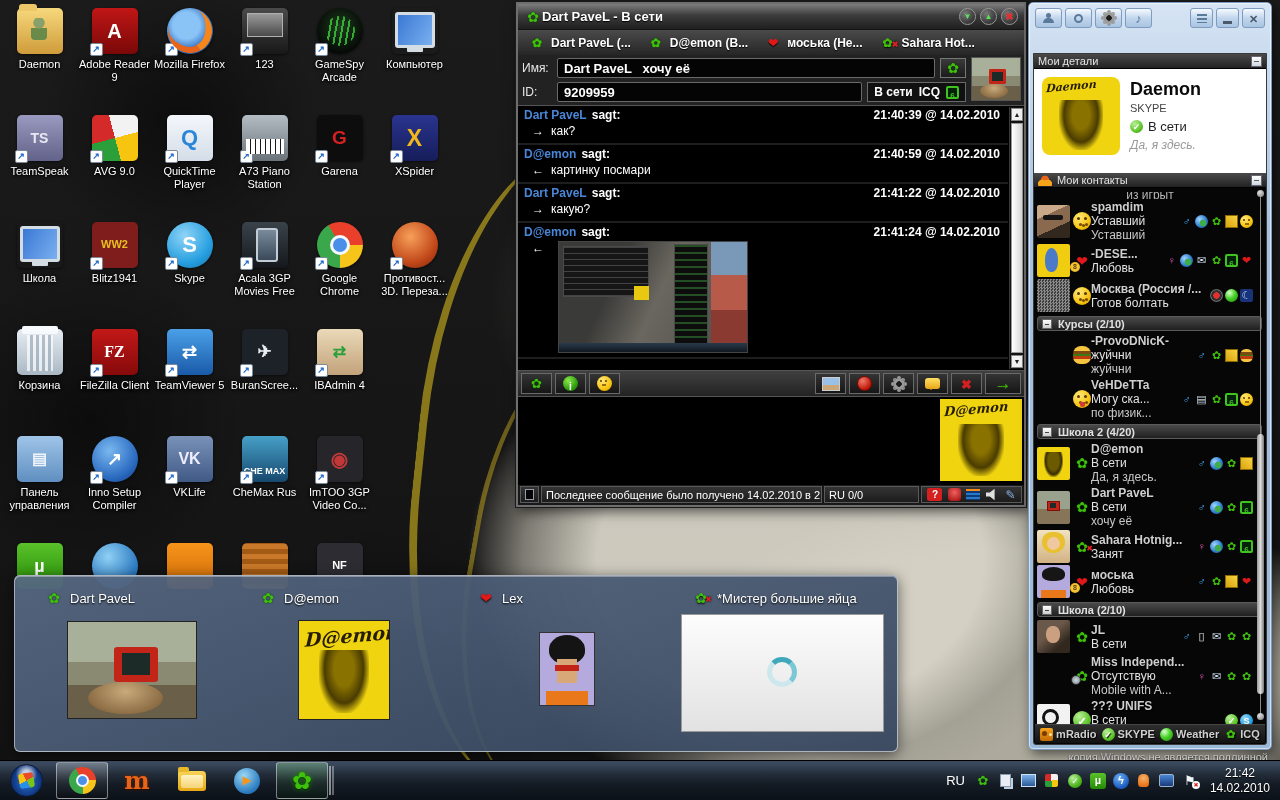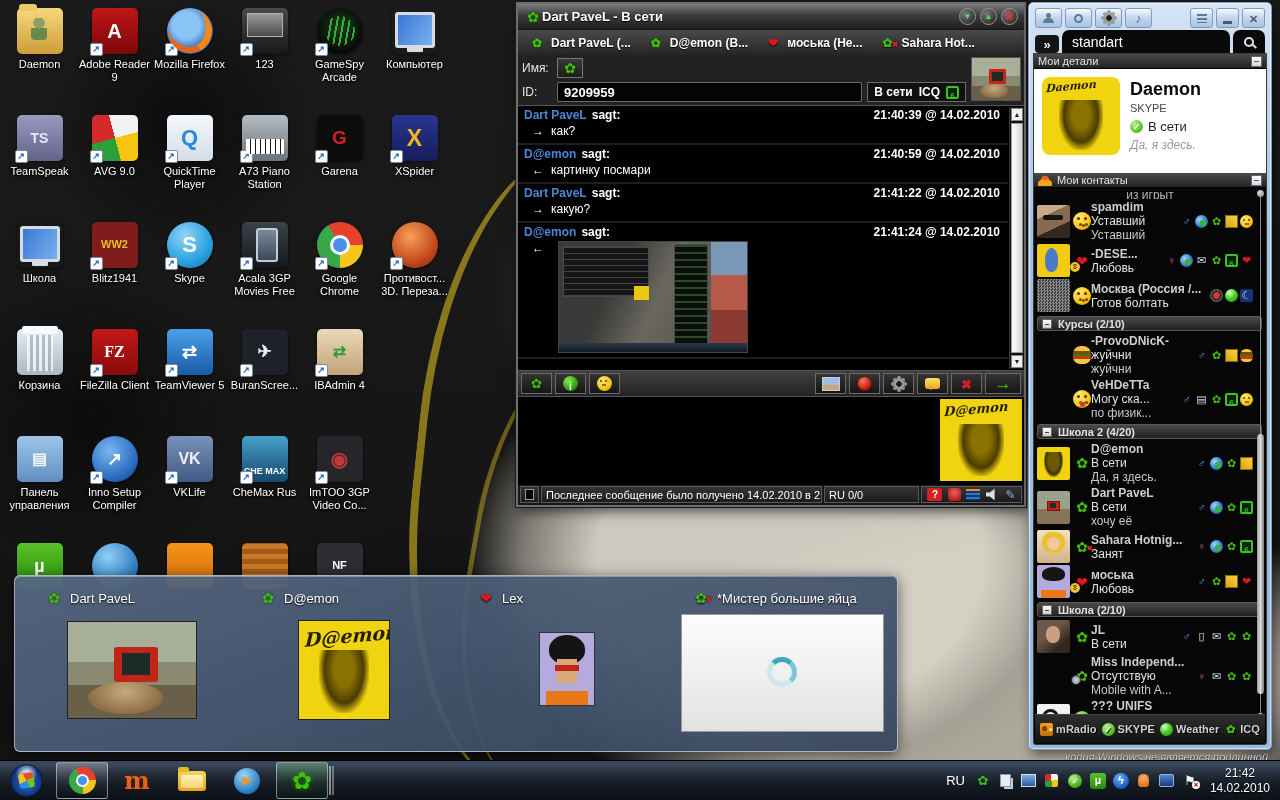--- a/index.html
+++ b/index.html
@@ -362,21 +362,21 @@
   .row.partial .ct { flex:none; }
   .row.partial .nm { font-weight:normal; color:#b8b8b8; font-size:12px; }
   .pscroll { position:absolute; right:1px; top:136px; bottom:24px; width:9px; }
   .pscroll::before { content:""; position:absolute; left:4px; top:4px; bottom:4px; width:1px;
     background:#8a8a8a; }
   .knob { position:absolute; left:1px; width:7px; height:7px; border-radius:50%;
     background:radial-gradient(circle at 35% 30%, #e0e0e0, #7a7a7a); }
   .knob.t { top:0; } .knob.b { bottom:0; }
   .pthumb { position:absolute; left:1px; width:7px; top:46%; bottom:5%; border-radius:4px;
     background:linear-gradient(90deg,#9a9a9a,#dcdcdc,#7a7a7a); }
-  .proto-bar { position:absolute; left:1px; right:1px; bottom:1px; height:29px; display:flex;
+  .proto-bar { position:absolute; left:1px; right:1px; bottom:1px; height:19px; display:flex;
     align-items:center; justify-content:space-evenly; background:linear-gradient(#2e2e2e,#121212);
     border-top:1px solid #444;margin-top:31px; }
   .pr { display:flex; align-items:center; gap:3px; font-size:11px; font-weight:bold; color:#cfcfcf;
     text-shadow:1px 1px 1px #000; }
 
   
   #popup { position:absolute; left:14px; top:575px; width:884px; height:177px; z-index:10;
     border-radius:6px; border:1px solid rgba(255,255,255,.55);
     background:linear-gradient(160deg, rgba(86,104,130,.94), rgba(54,70,94,.94));
     box-shadow:0 3px 14px rgba(0,0,0,.55), inset 0 1px 0 rgba(255,255,255,.35); }
@@ -384,21 +384,21 @@
   .pl { position:absolute; top:13px; left:0; display:flex; gap:7px; align-items:center;
     color:#fff; font-size:13px; text-shadow:0 1px 2px #000; white-space:nowrap; }
   .pimg { position:absolute; }
   .pp1 { left:30px; } .pp1 .pimg { left:22px; top:45px; width:130px; height:98px; border:1px solid #222; }
   .pp2 { left:244px; } .pp2 .pimg { left:39px; top:44px; width:92px; height:100px; border:1px solid #222; }
   .pp3 { left:462px; } .pp3 .pimg { left:62px; top:56px; width:56px; height:74px; border:1px solid #333; }
   .pp4 { left:677px; } .pp4 .pimg { left:-11px; top:38px; width:203px; height:118px; border:1px solid #999; }
 
   
   #genuine { position:absolute; right:12px; bottom:37px; z-index:4; color:#efefef; font-size:11px;
-    text-shadow:0 1px 2px #000;font-style:italic; }
+    text-shadow:0 1px 2px #000; }
   #taskbar { position:absolute; left:0; right:0; bottom:0; height:40px; z-index:50; display:flex;
     align-items:center; background:linear-gradient(#39485c 0 8%, #222c38 35%, #141b24 60%, #0c1118);
     border-top:1px solid #000; }
   .start { width:52px; display:flex; justify-content:center; }
   .orb { width:33px; height:33px; border-radius:50%; border:1px solid #0a1a3a; position:relative;
     background:radial-gradient(circle at 50% 28%, rgba(255,255,255,.75) 0 12%, rgba(255,255,255,0) 40%),
       radial-gradient(circle at 50% 55%, #2a6fd4, #0a2a6a 75%); display:flex; align-items:center;
     justify-content:center; }
   .flag { width:15px; height:15px; border-radius:3px; transform:rotate(-9deg);
     background:conic-gradient(from -20deg, #e84a2a 0 90deg, #7ac41a 90deg 180deg, #2a8fe8 180deg 270deg, #f7c410 270deg); }
@@ -741,20 +741,21 @@
         <span>моська (Не...</span>
       </span>
       <span class="c-tab">
         <span class="st st-icqoff"></span>
         <span>Sahara Hot...</span>
       </span>
     </div>
   <div class="c-fields">
     <div class="f-row">
       <span class="f-label">Имя:</span>
+      <input class="f-input" readonly="" value="Dart PaveL   хочу её" style="">
       <span class="fbtn">
           <span class="st st-icq"></span>
         </span>
     </div>
     <div class="f-row">
       <span class="f-label">ID:</span>
       <input class="f-input" readonly="" value="9209959" style="">
       <span class="status-cell">
         <span>В сети</span>
         <span>ICQ</span>
@@ -900,31 +901,20 @@
     <span class="gbtn sm">
         <span class="wi-list"></span>
       </span>
     <span class="gbtn sm">
         <span class="wi-min"></span>
       </span>
     <span class="gbtn sm">
         <span class="wi-x"></span>
       </span>
   </div>
-  <div class="tabstrip">
-    <span class="t-chev">
-        <span class="wi-chev"></span>
-      </span>
-    <span class="t-main">
-        <span>standart</span>
-      </span>
-    <span class="t-search">
-        <span class="mag"></span>
-      </span>
-  </div>
   <div class="p-body">
     <div class="sec">
       <span>Мои детали</span>
       <span class="minus"></span>
     </div>
     <div class="p-card">
       <div class="av-big daemon-face d-sm">
         <span class="dscript">Daemon</span>
         <span class="dskull"></span>
       </div>

